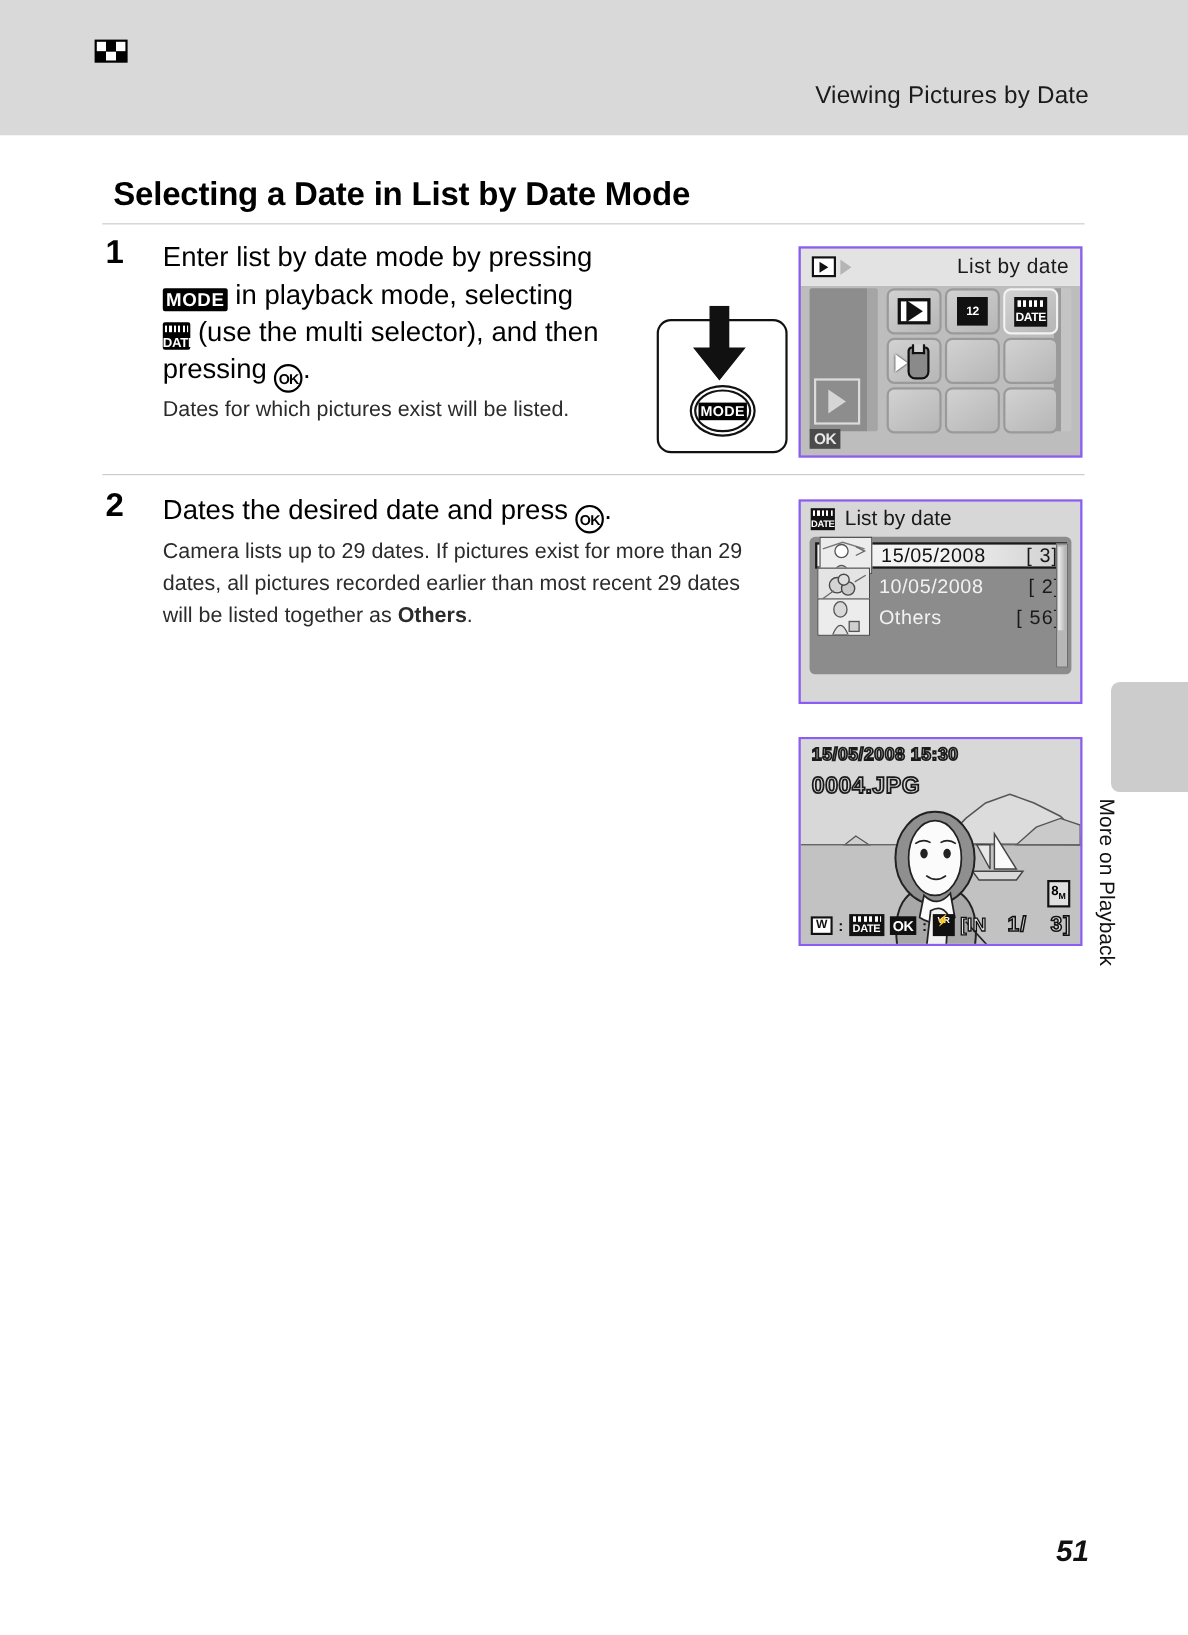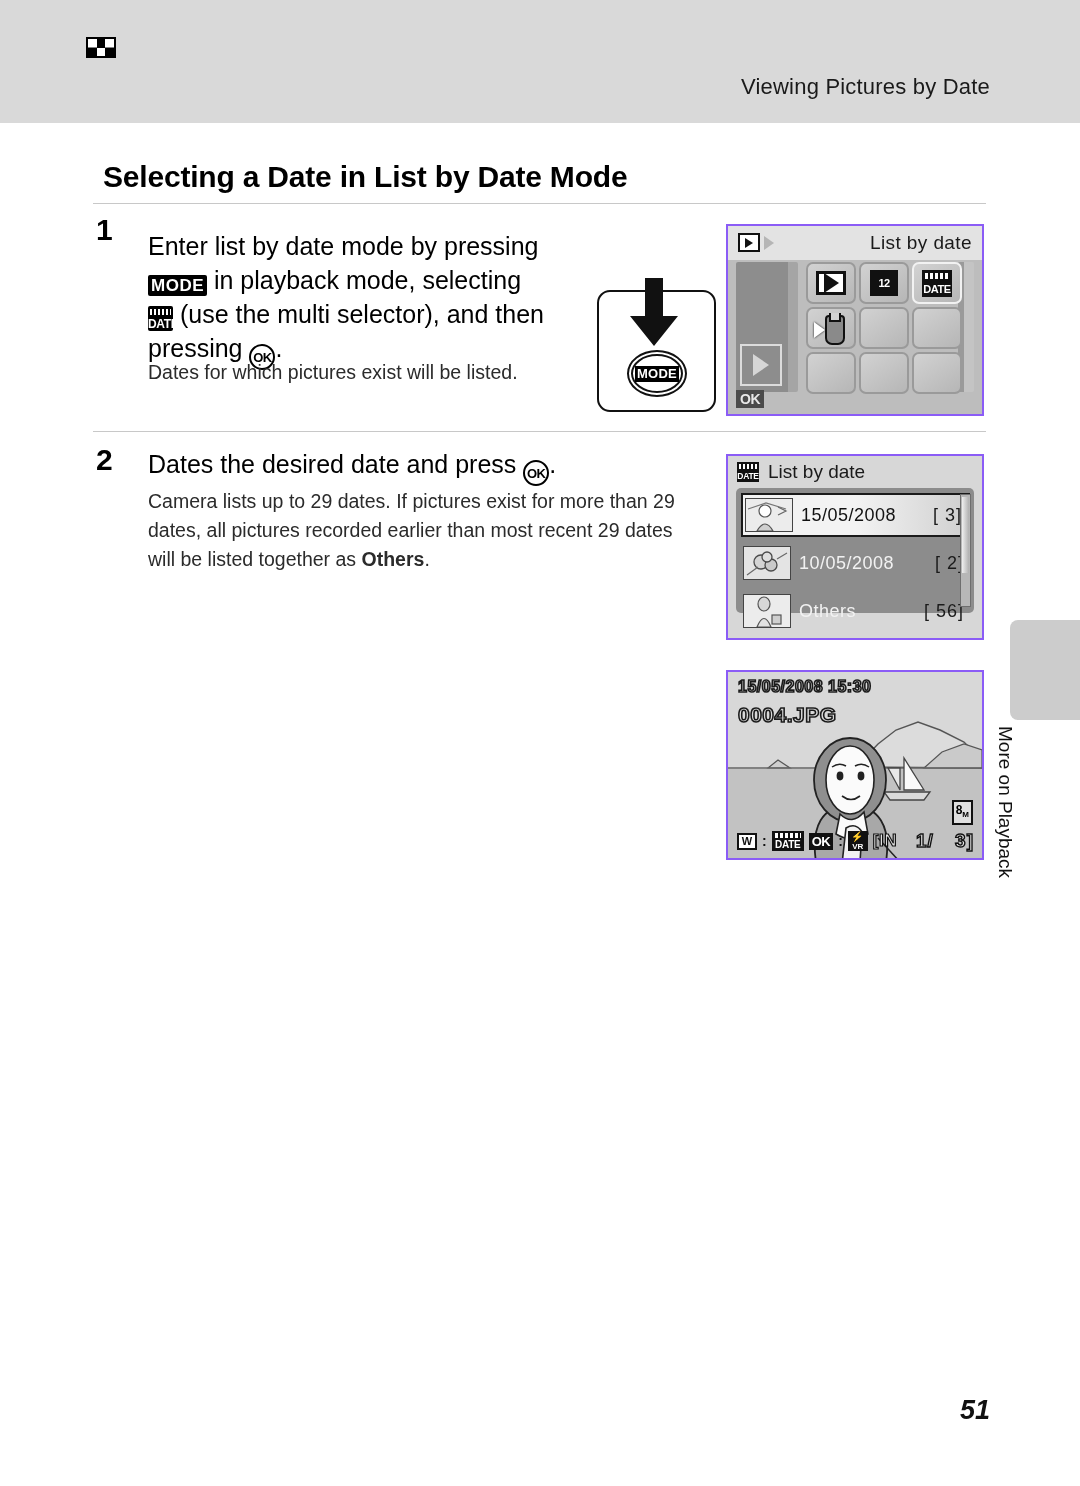--- a/index.html
+++ b/index.html
@@ -70,21 +70,21 @@
     color: #000;
   }
   .step-note {
     position: absolute;
     font-size: 19.5px;
     line-height: 29px;
     color: #2b2b2b;
   }
 
   #step1-num { left: 96px; top: 213px; }
-  #step1-head { left: 148px; top: 217px; width: 440px; margin-top: 12px; }
+  #step1-head { left: 148px; top: 217px; width: 440px; }
   #step1-note { left: 148px; top: 358px; width: 560px; }
 
   #step2-num { left: 96px; top: 443px; }
   #step2-head { left: 148px; top: 447px; width: 540px; }
   #step2-note { left: 148px; top: 487px; width: 552px; }
 
   #tail-note { left: 148px; top: 663px; width: 560px; font-size:19.5px; line-height:32px; color:#2b2b2b;}
 
   .b { font-weight: bold; }
 
@@ -301,21 +301,21 @@
     content:""; position:absolute; left:2px; right:2px; top:2px; height:5px;
     background: repeating-linear-gradient(to right,#fff 0 2px,#111 2px 4px);
   }
   #screen2 .s2-head-title{ font-size:19px; color:#1a1a1a; }
   #screen2 .s2-panel{
     position:absolute; left:8px; top:32px; right:8px; bottom:25px;
     background:#8c8c8c; border-radius:5px;
     padding:5px 4px 5px 5px; box-sizing:border-box;
   }
   #screen2 .s2-row{
-    display:flex; align-items:center; height:44px; margin-bottom:4px; gap:8px;
+    display:flex; align-items:center; height:24px; margin-bottom:4px; gap:8px;
     padding-left:2px;
   }
   #screen2 .s2-row.sel{
     background: linear-gradient(to right,#f3f3f3 0 50%, #cfcfcf 100%);
     border:2px solid #1a1a1a; box-sizing:border-box;
   }
   #screen2 .thumb{
     width:48px; height:34px; background:#e9e9e9; border:1.5px solid #444;
     box-sizing:border-box; position:relative; overflow:hidden; flex:0 0 auto;
   }
@@ -369,21 +369,21 @@
     content:"";position:absolute;left:3px;right:3px;top:2px;height:5px;
     background:repeating-linear-gradient(to right,#fff 0 3px,#111 3px 5px);
   }
   #screen3 .sb-ok{
     background:#111;color:#fff;font-size:13px;font-weight:bold;padding:1px 3px;
     letter-spacing:-.5px;line-height:15px;
   }
   #screen3 .sb-vr{
     width:20px;height:20px;background:#111;color:#fff;font-size:8px;font-weight:bold;
     display:flex;align-items:flex-end;justify-content:center;box-sizing:border-box;
-    padding-bottom:0;position:relative;
+    padding-bottom:10px;position:relative;
   }
   #screen3 .sb-vr::before{
     content:"\26A1"; position:absolute; top:0; left:0; right:0; text-align:center; font-size:10px;
   }
   #screen3 .sb-in{
     font-size:17px;font-weight:bold;color:#e4e4e4;-webkit-text-stroke:1.2px #111;letter-spacing:.5px;
   }
   #screen3 .sb-frame{
     margin-left:14px; font-size:19px;font-weight:bold;color:#e4e4e4;
     -webkit-text-stroke:1.4px #111; letter-spacing:1px;

